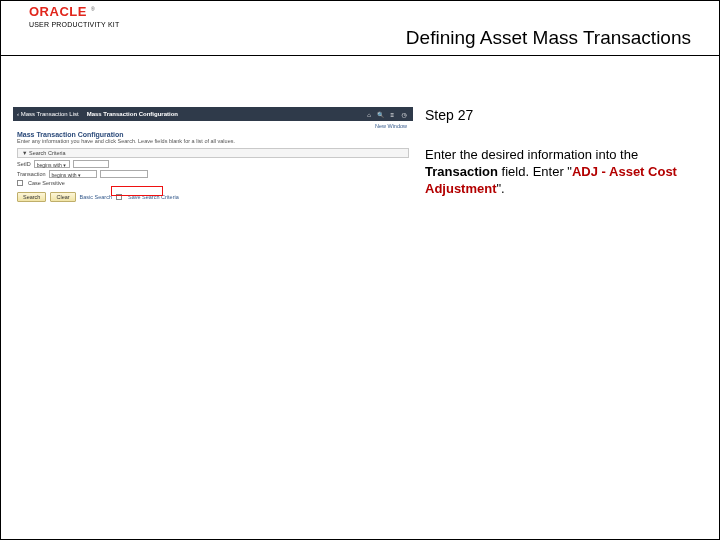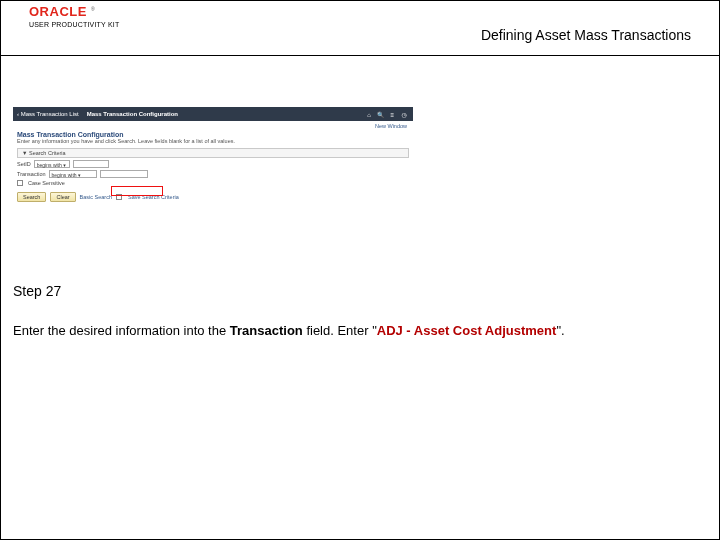--- a/index.html
+++ b/index.html
@@ -20,32 +20,31 @@
   .oracle-logo {
     display: block;
   }
   .upk-text {
     font-size: 7px; letter-spacing: 0.2px; color: #000;
     margin-top: 2px;
     font-family: Arial, sans-serif;
   }
   .doc-title {
     position: absolute; right: 28px; top: 26px;
-    font-size: 14px; color: #000;
+    font-size: 19px; color: #000;
   }
   .header-rule {
     position: absolute; left: 0; right: 0; top: 54px;
     border: none; border-top: 1px solid #000;
   }
 
   
   .body {
     position: absolute; left: 0; right: 0; top: 56px; bottom: 0;
     display: flex;
-    flex-direction: column;
   }
   .left-col {
     width: 412px; padding: 10px 0 0 12px;
   }
   .right-col {
     flex: 1; padding: 50px 28px 0 12px;
   }
 
   
   .thumb {

